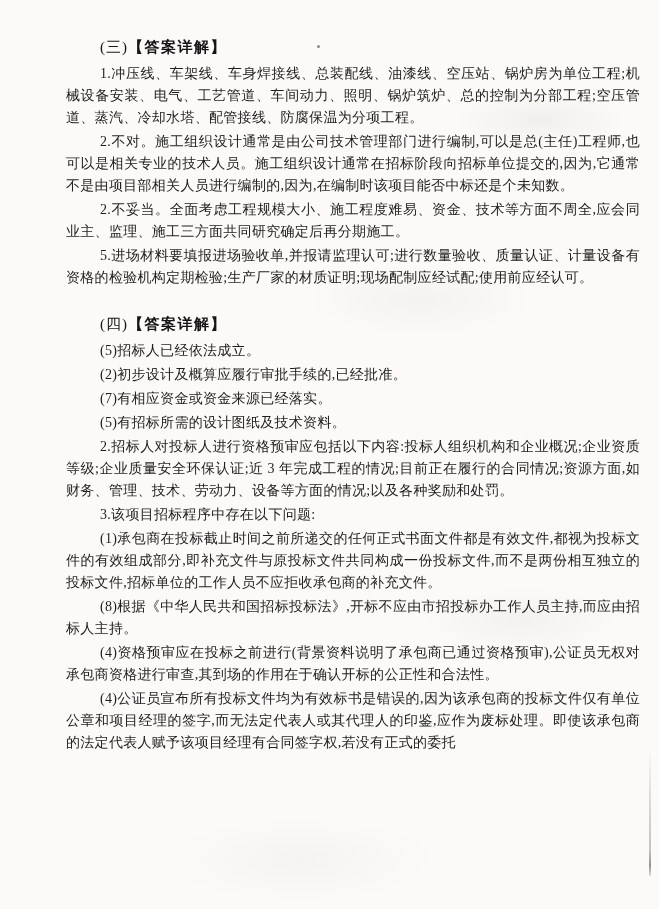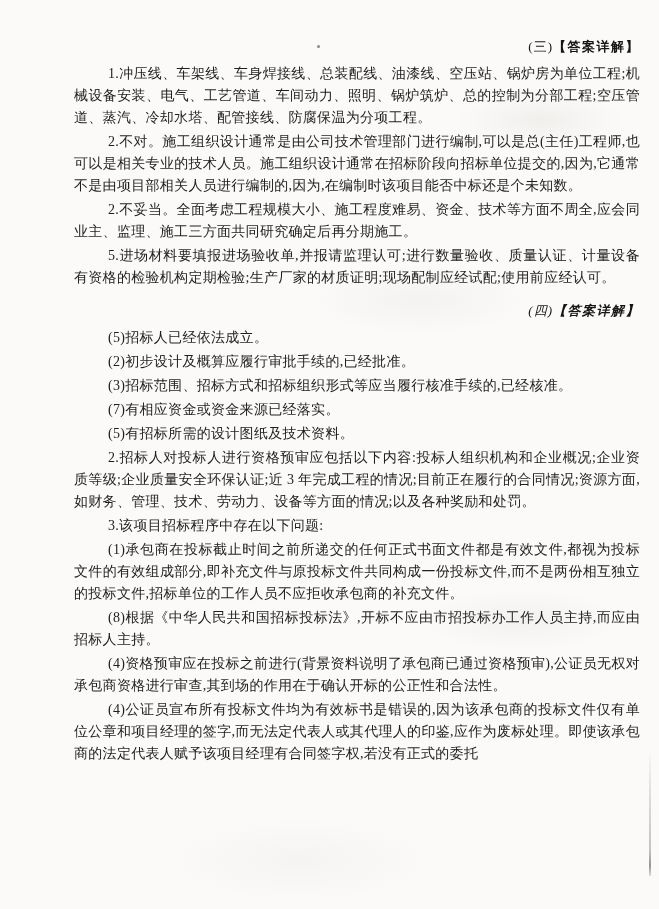--- a/index.html
+++ b/index.html
@@ -21,42 +21,40 @@
     position: relative;
   }
   .page {
     box-sizing: border-box;
     width: 659px;
     height: 909px;
     padding: 34px 19px 0 66px;
     position: relative;
   }
   .section-heading {
-    font-size: 13px;
+    font-size: 15px;
     line-height: 26px;
     margin: 0 0 3px 0;
     font-weight: 400;
     letter-spacing: 1px;
     text-indent: 34px;
     color: #151515;
-    text-align: right;
   }
   .section-heading .hl {
     font-weight: 700;
     letter-spacing: 1.5px;
   }
   .section-heading.second {
-    margin-top: 9px;
-    font-style: italic;
+    margin-top: 22px;
   }
   .para {
     font-size: 14px;
     line-height: 22px;
     letter-spacing: 0.3px;
-    margin: 0 0 2px 8px;
+    margin: 0 0 2px 0;
     text-indent: 34px;
     text-align: justify;
     text-justify: inter-ideograph;
   }
   
   .edge-line {
     position: absolute;
     left: 649px;
     top: 748px;
     width: 2px;
@@ -88,21 +86,20 @@
     <p class="para">1.冲压线、车架线、车身焊接线、总装配线、油漆线、空压站、锅炉房为单位工程;机械设备安装、电气、工艺管道、车间动力、照明、锅炉筑炉、总的控制为分部工程;空压管道、蒸汽、冷却水塔、配管接线、防腐保温为分项工程。</p>
     <p class="para">2.不对。施工组织设计通常是由公司技术管理部门进行编制,可以是总(主任)工程师,也可以是相关专业的技术人员。施工组织设计通常在招标阶段向招标单位提交的,因为,它通常不是由项目部相关人员进行编制的,因为,在编制时该项目能否中标还是个未知数。</p>
     <p class="para">2.不妥当。全面考虑工程规模大小、施工程度难易、资金、技术等方面不周全,应会同业主、监理、施工三方面共同研究确定后再分期施工。</p>
     <p class="para">5.进场材料要填报进场验收单,并报请监理认可;进行数量验收、质量认证、计量设备有资格的检验机构定期检验;生产厂家的材质证明;现场配制应经试配;使用前应经认可。</p>
   </section>
 
   <section>
     <h2 class="section-heading second"><span>(四)</span><span class="hl">【答案详解】</span></h2>
     <p class="para">(5)招标人已经依法成立。</p>
     <p class="para">(2)初步设计及概算应履行审批手续的,已经批准。</p>
-    <p class="para">(3)招标范围、招标方式和招标组织形式等应当履行核准手续的,已经核准。</p>
     <p class="para">(7)有相应资金或资金来源已经落实。</p>
     <p class="para">(5)有招标所需的设计图纸及技术资料。</p>
     <p class="para">2.招标人对投标人进行资格预审应包括以下内容:投标人组织机构和企业概况;企业资质等级;企业质量安全环保认证;近 3 年完成工程的情况;目前正在履行的合同情况;资源方面,如财务、管理、技术、劳动力、设备等方面的情况;以及各种奖励和处罚。</p>
     <p class="para">3.该项目招标程序中存在以下问题:</p>
     <p class="para">(1)承包商在投标截止时间之前所递交的任何正式书面文件都是有效文件,都视为投标文件的有效组成部分,即补充文件与原投标文件共同构成一份投标文件,而不是两份相互独立的投标文件,招标单位的工作人员不应拒收承包商的补充文件。</p>
     <p class="para">(8)根据《中华人民共和国招标投标法》,开标不应由市招投标办工作人员主持,而应由招标人主持。</p>
     <p class="para">(4)资格预审应在投标之前进行(背景资料说明了承包商已通过资格预审),公证员无权对承包商资格进行审查,其到场的作用在于确认开标的公正性和合法性。</p>
     <p class="para">(4)公证员宣布所有投标文件均为有效标书是错误的,因为该承包商的投标文件仅有单位公章和项目经理的签字,而无法定代表人或其代理人的印鉴,应作为废标处理。即使该承包商的法定代表人赋予该项目经理有合同签字权,若没有正式的委托</p>
   </section>
 

